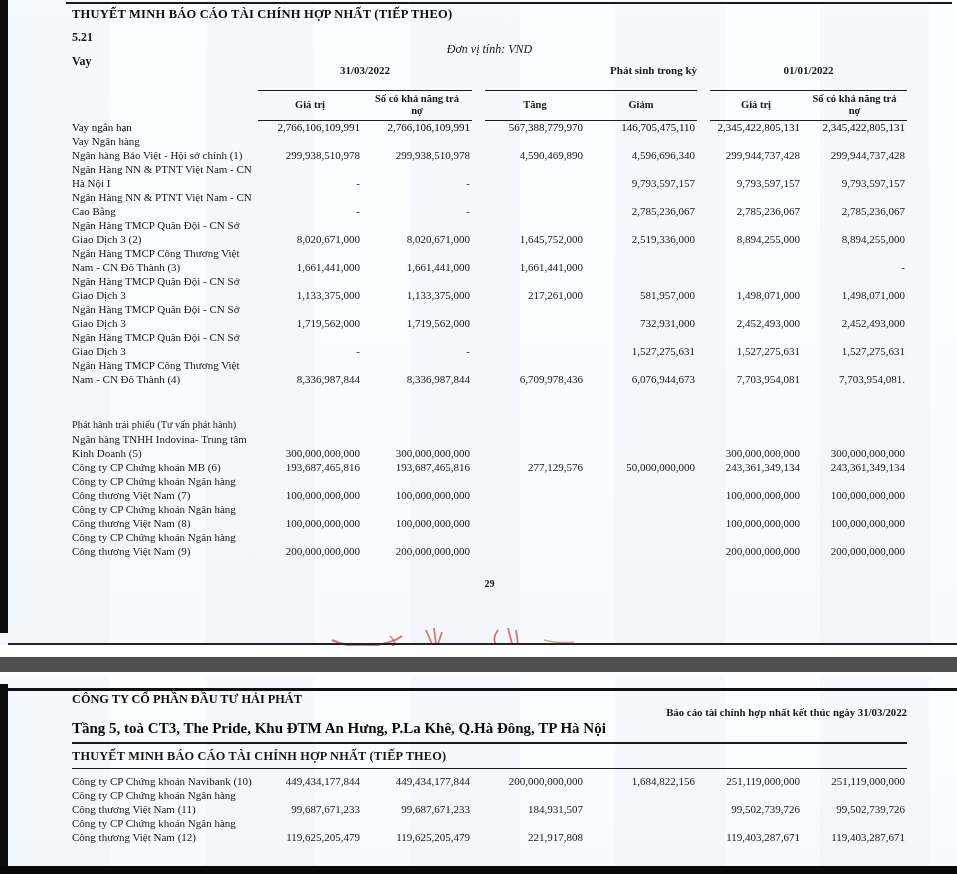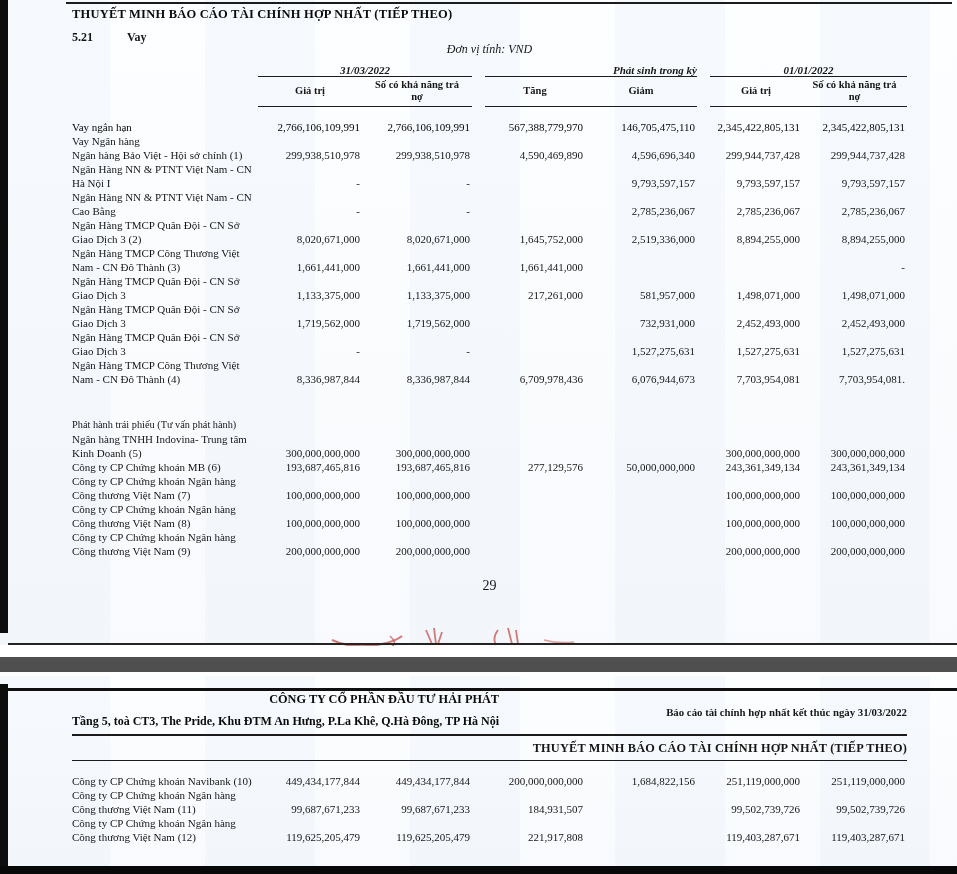--- a/index.html
+++ b/index.html
@@ -20,49 +20,49 @@
   .rule { position:absolute; background:#1b1b1b; }
   .p1-topline { top:2px; left:66px; width:886px; height:2px; }
   .p1-bottomline { top:643px; left:8px; width:949px; height:2px; background:#232323; }
   .separator { position:absolute; top:657px; left:0; width:957px; height:15px; background:#4f4f4f; }
   .p2-topline { top:688px; left:8px; width:949px; height:3px; background:#101010; }
   .bottom-bar { position:absolute; top:866px; left:0; width:957px; height:8px; background:#080808; }
 
   .content { position:absolute; left:72px; width:835px; }
 
   .doc-title { font-weight:bold; font-size:12.5px; letter-spacing:.2px; color:#0c0c0c; }
-  .sec-row { display:flex; gap:34px; font-weight:bold; font-size:12px; }
+  .sec-row { display:flex; gap:9px; font-weight:bold; font-size:12px;flex-direction:column; }
   .unit-note { font-style:italic; font-size:12px; text-align:center; }
 
   
   .trow { display:grid; grid-template-columns:186px 104px 110px 13px 100px 112px 13px 92px 105px;
           align-items:end; font-size:11px; line-height:14px; }
   .cell { min-height:14px; }
   .lbl { text-align:left; padding-right:6px; }
   .num { text-align:right; padding-right:2px; white-space:nowrap; }
   .trow.bold { font-weight:normal; color:#050505; }
   .trow.small .lbl { font-size:10.3px;margin-top:32px; }
 
   .ghead { display:grid; grid-template-columns:186px 104px 110px 13px 100px 112px 13px 92px 105px; }
-  .gcell { font-weight:bold; font-size:11px; text-align:center; padding-bottom:0;
-           border-bottom:1.5px solid #1c1c1c;font-style:italic; }
+  .gcell { font-weight:bold; font-size:11px; text-align:center; padding-bottom:14px;
+           border-bottom:1.5px solid #1c1c1c; }
   .g1 { grid-column:2 / span 2; } .g2 { grid-column:5 / span 2;text-align:right; } .g3 { grid-column:8 / span 2; }
   .shead { display:grid; grid-template-columns:186px 104px 110px 13px 100px 112px 13px 92px 105px; }
   .scell { font-weight:bold; font-size:10.5px; line-height:12px; height:30px;
            display:flex; align-items:center; justify-content:center; text-align:center;
            border-bottom:1.5px solid #1c1c1c; padding:1px 8px 2px; }
   .sc1 { grid-column:2; } .sc2 { grid-column:3; } .sc3 { grid-column:5; }
   .sc4 { grid-column:6; } .sc5 { grid-column:8; } .sc6 { grid-column:9; }
 
   .page-num { position:absolute; top:578px; left:72px; width:835px; text-align:center;
-              font-size:14px; font-weight:normal; }
+              font-size:10px; font-weight:bold; }
 
   .p2-head { display:flex; justify-content:space-between; align-items:flex-start; }
   .p2-company { font-weight:bold; font-size:12.3px; color:#0b0b0b; }
-  .p2-addr { font-weight:bold; font-size:12px; margin-top:7px; color:#0b0b0b; }
+  .p2-addr { font-weight:bold; font-size:15px; margin-top:13px; color:#0b0b0b; }
   .p2-report { font-weight:bold; font-size:10.8px; white-space:nowrap; padding-top:14px; }
   .p2-divider { height:1.5px; background:#1b1b1b; margin-top:5px; }
   .p2-title { font-weight:bold; font-size:12.3px; margin-top:5px; letter-spacing:.2px; }
   .p2-titleline { height:1.5px; background:#1b1b1b; margin-top:4px; }
 
   .stamp { position:absolute; top:606px; left:330px; }
 </style>
 </head>
 <body>
 
@@ -298,21 +298,21 @@
       <path d="M214,34 q14,4 30,2" fill="none" stroke="#c4524e" stroke-width="1.6" opacity="0.55"></path>
     </svg>
   </div>
 
   <div class="bar-left p1-bar"></div>
   <div class="rule p1-bottomline"></div>
 
   <div class="separator"></div>
 
   <div class="page p2">
-    <div class="content" style="top:16px;text-align:right;">
+    <div class="content" style="top:16px;">
       <div class="p2-head">
         <div>
           <div class="p2-company">CÔNG TY CỔ PHẦN ĐẦU TƯ HẢI PHÁT</div>
           <div class="p2-addr">Tầng 5, toà CT3, The Pride, Khu ĐTM An Hưng, P.La Khê, Q.Hà Đông, TP Hà Nội</div>
         </div>
         <div class="p2-report">Báo cáo tài chính hợp nhất kết thúc ngày 31/03/2022</div>
       </div>
       <div class="p2-divider"></div>
       <div class="p2-title">THUYẾT MINH BÁO CÁO TÀI CHÍNH HỢP NHẤT (TIẾP THEO)</div>
       <div class="p2-titleline"></div>

